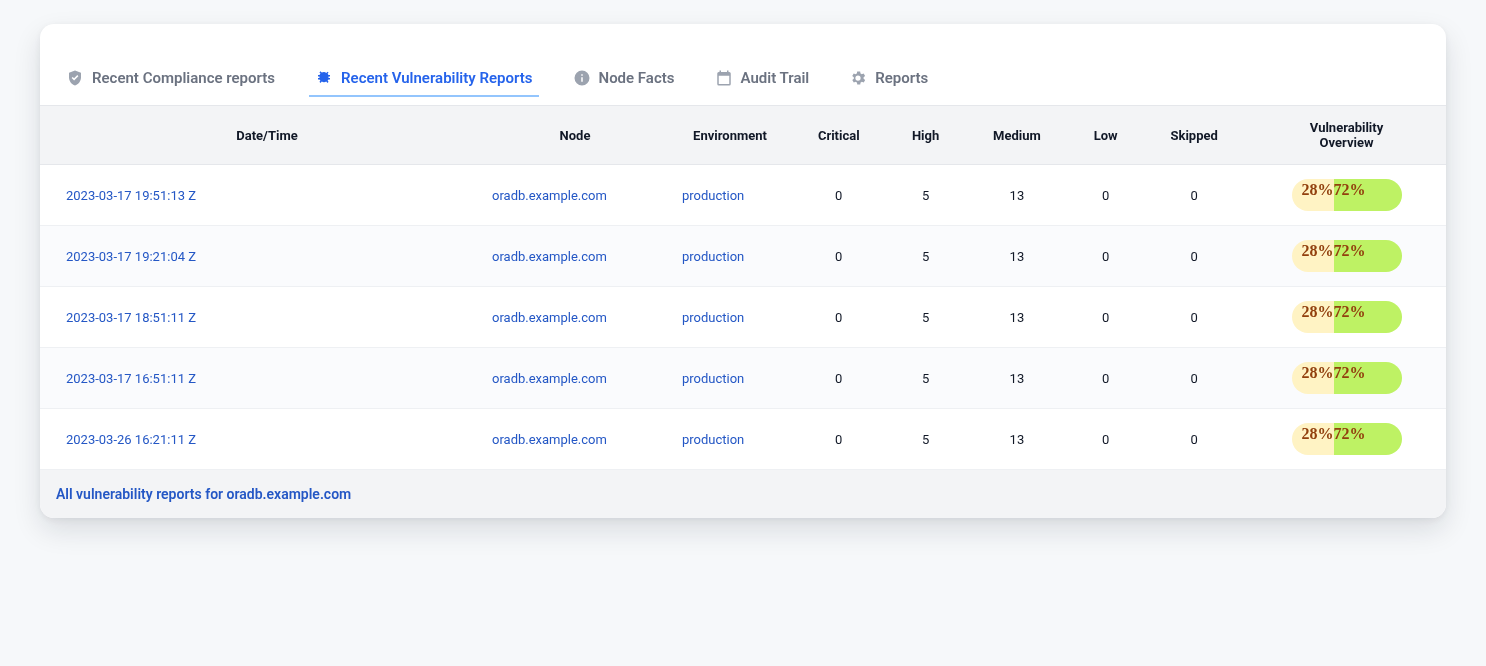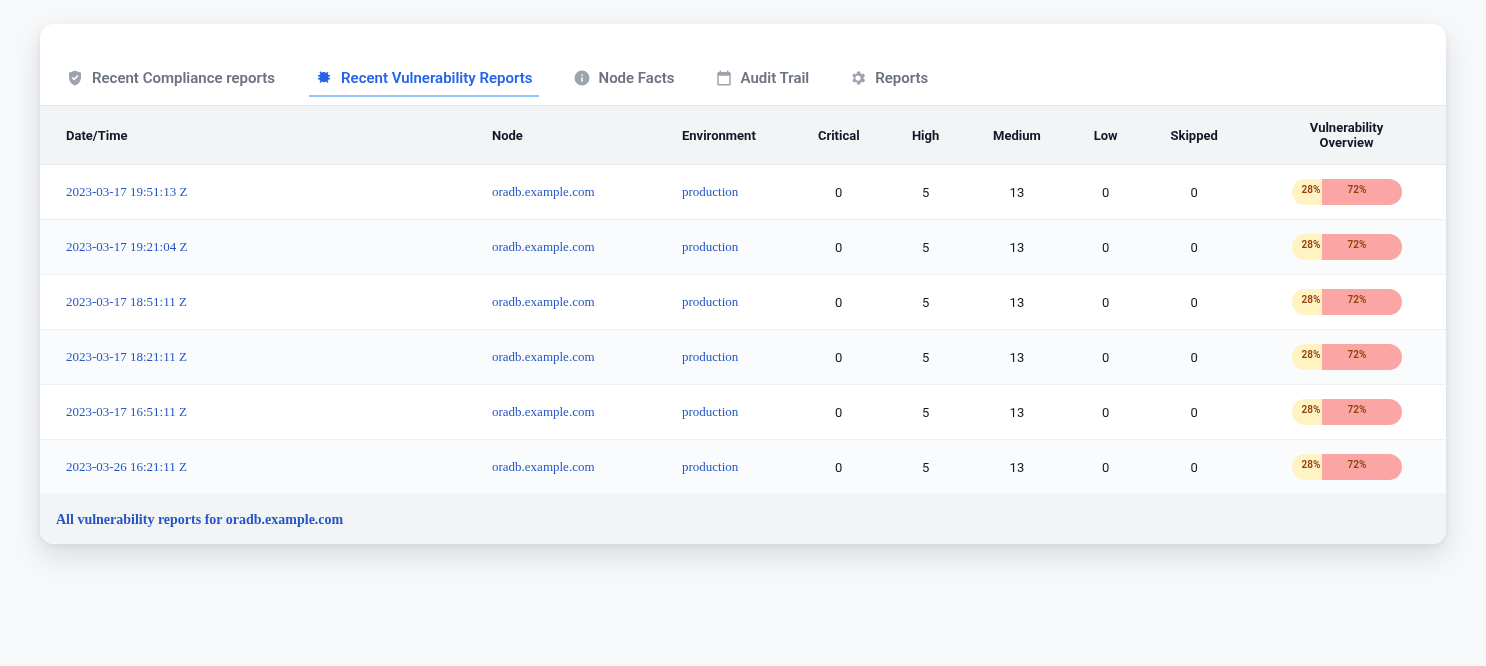--- a/index.html
+++ b/index.html
@@ -54,64 +54,64 @@
   
   table {
     width: 100%;
     border-collapse: collapse;
   }
   thead th {
     background: #f3f4f6;
     color: #111827;
     font-weight: 700;
     font-size: 13px;
-    text-align: left;
+    text-align: center;
     padding: 14px 12px;
     border-bottom: 1px solid #e5e7eb;
     white-space: nowrap;
   }
   thead th.center { text-align: center; }
   tbody td {
     padding: 14px 12px;
     font-size: 13px;
     color: #111827;
     border-bottom: 1px solid #eef0f3;
     background: #fff;
     vertical-align: middle;
   }
   tbody tr:nth-child(even) td {
     background: #fafbfd;
   }
   td.center { text-align: center; }
   .link {
     color: #2457c5;
     cursor: pointer;
-    font-family: Liberation Serif, serif;
   }
   
   .vuln-pill {
     width: 110px;
-    height: 26px;
+    height: 32px;
     border-radius: 999px;
     display: inline-flex;
     overflow: hidden;
-    font-size: 10px;
+    font-size: 16px;
     font-weight: 600;
     line-height: 22px;
     color: #92400e;
+    font-family: Liberation Serif, serif;
   }
   .vuln-pill .seg-left {
     background: #fff3c4;
     padding-left: 10px;
     text-align: left;
   }
   .vuln-pill .seg-right {
-    background: #fca5a5;
+    background: #bef264;
     padding-right: 10px;
-    text-align: center;
+    text-align: left;
   }
   .th-vuln {
     text-align: center !important;
   }
   .th-vuln .l1, .th-vuln .l2 { display:block; }
   .footer-row td {
     background: #f3f4f6 !important;
     padding: 16px;
     font-size: 14px;
     font-weight: 600;
@@ -224,34 +224,20 @@
             <td class="center">5</td>
             <td class="center">13</td>
             <td class="center">0</td>
             <td class="center">0</td>
             <td class="center"><span class="vuln-pill">
                 <span class="seg-left" style="flex:0 0 28%">28%</span>
                 <span class="seg-right" style="flex:0 0 72%">72%</span>
               </span></td>
           </tr>
           <tr>
-            <td class="col-datetime"><span class="link">2023-03-17 18:21:11 Z</span></td>
-            <td class="col-node"><span class="link">oradb.example.com</span></td>
-            <td class="col-env"><span class="link">production</span></td>
-            <td class="center">0</td>
-            <td class="center">5</td>
-            <td class="center">13</td>
-            <td class="center">0</td>
-            <td class="center">0</td>
-            <td class="center"><span class="vuln-pill">
-                <span class="seg-left" style="flex:0 0 28%">28%</span>
-                <span class="seg-right" style="flex:0 0 72%">72%</span>
-              </span></td>
-          </tr>
-          <tr>
             <td class="col-datetime"><span class="link">2023-03-17 16:51:11 Z</span></td>
             <td class="col-node"><span class="link">oradb.example.com</span></td>
             <td class="col-env"><span class="link">production</span></td>
             <td class="center">0</td>
             <td class="center">5</td>
             <td class="center">13</td>
             <td class="center">0</td>
             <td class="center">0</td>
             <td class="center"><span class="vuln-pill">
                 <span class="seg-left" style="flex:0 0 28%">28%</span>

